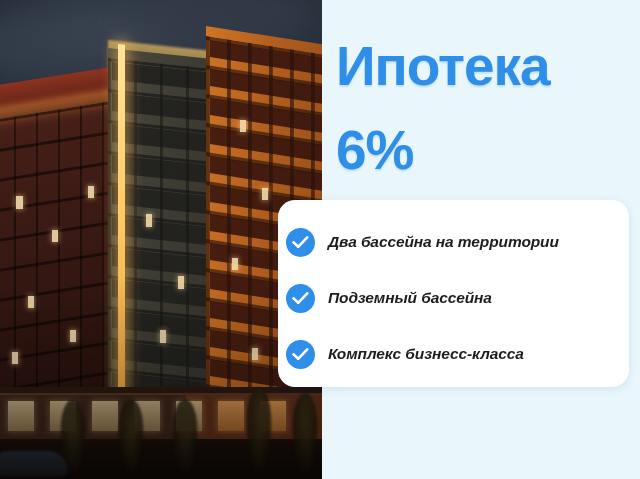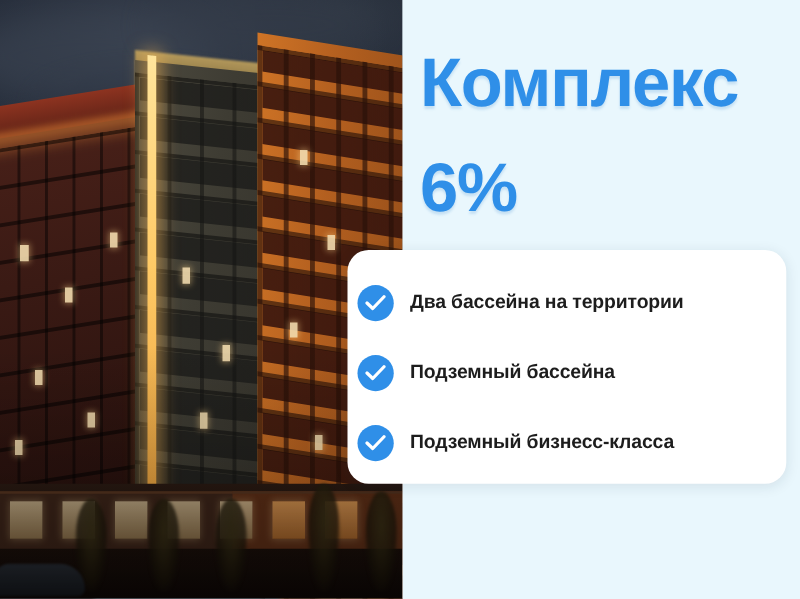--- a/index.html
+++ b/index.html
@@ -307,20 +307,21 @@
     box-shadow: 0 2px 10px rgba(20,40,60,.10);
     overflow: hidden;
   }
   .feature-list {
     position: absolute;
     left: 0;
     top: 0;
     width: 100%;
     padding: 14px 0 0 0;
     box-sizing: border-box;
+    font-style: italic;
   }
   .feature {
     display: flex;
     align-items: center;
     height: 56px;
     padding-left: 8px;
   }
   .check {
     flex: 0 0 auto;
     width: 29px;
@@ -416,21 +417,21 @@
     <div class="tree" style="left:172px;"></div>
     <div class="tree" style="left:246px;height:86px;"></div>
     <div class="tree" style="left:292px;height:80px;"></div>
     <div class="car"></div>
 
     <div class="photo-shade"></div>
   </div>
 
   <div class="panel">
     <div class="headline">
-      <span>Комплекс</span>
+      <span>Ипотека</span>
       <span class="rate">6%</span>
     </div>
   </div>
 
 
   <div class="card">
     <div class="feature-list">
 
       <div class="feature">
         <span class="check">
@@ -449,19 +450,19 @@
         </span>
         <span class="feature-label">Подземный бассейна</span>
       </div>
 
       <div class="feature">
         <span class="check">
           <svg width="17" height="15" viewBox="0 0 17 15" aria-hidden="true">
             <path d="M1.6 7.4 L6.2 11.8 L15.2 2.4" fill="none" stroke="#ffffff" stroke-width="2.6" stroke-linecap="round" stroke-linejoin="round"></path>
           </svg>
         </span>
-        <span class="feature-label">Подземный бизнесс-класса</span>
+        <span class="feature-label">Комплекс бизнесс-класса</span>
       </div>
 
     </div>
   </div>
 
 </div>
 
 </body></html>

